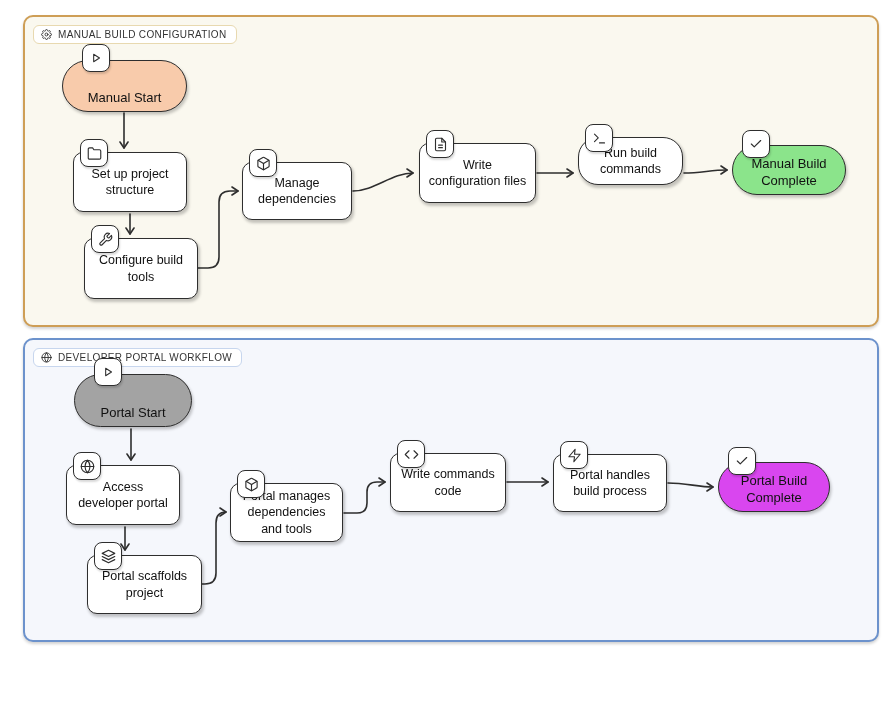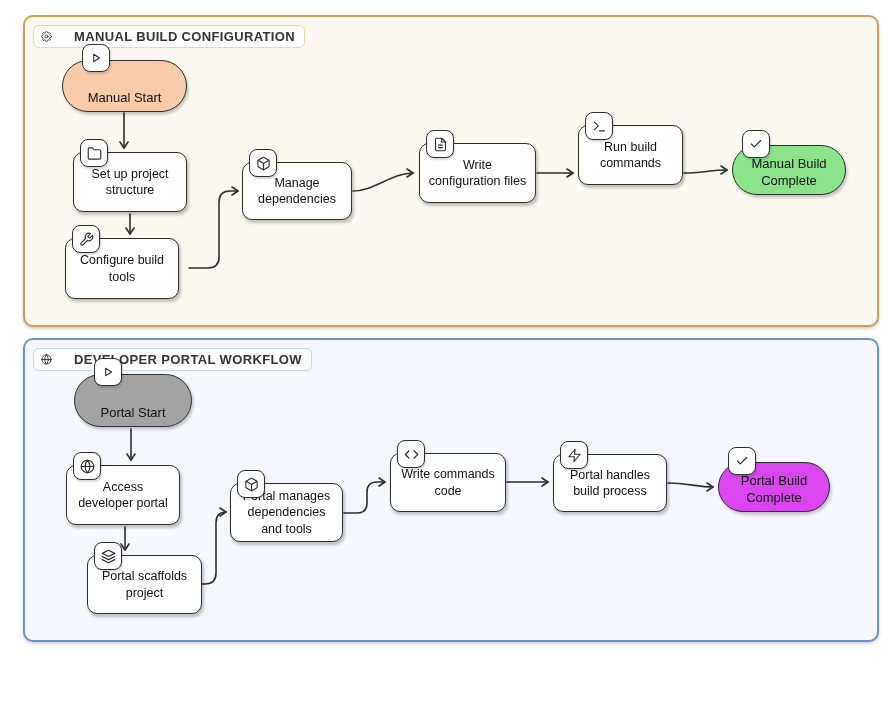--- a/index.html
+++ b/index.html
@@ -1,22 +1,22 @@
 <!DOCTYPE html>
 <html><head>
 <meta charset="utf-8">
 <style>
   html,body{margin:0;padding:0;background:#ffffff;}
   .canvas{position:relative;width:895px;height:715px;background:#ffffff;overflow:hidden;
           font-family:"Liberation Sans",sans-serif;color:#111;}
   .section{position:absolute;border:2px solid #999;border-radius:10px;
            box-shadow:0 2px 3px rgba(0,0,0,0.18);z-index:1;}
-  .chip{position:absolute;top:8px;left:8px;display:inline-flex;align-items:center;gap:22px;
+  .chip{position:absolute;top:8px;left:8px;display:inline-flex;align-items:center;gap:6px;
         background:#ffffff;border:1px solid #ddd;border-radius:6px;padding:3px 9px 3px 7px;
-        font-size:13px;font-weight:700;letter-spacing:0.35px;color:#333;white-space:nowrap;}
+        font-size:10px;font-weight:400;letter-spacing:0.35px;color:#333;white-space:nowrap;}
   .edges{position:absolute;left:0;top:0;z-index:2;pointer-events:none;}
   .node{position:absolute;display:flex;align-items:center;justify-content:center;
         text-align:center;background:#fff;border:1.7px solid #2e2e2e;
         font-size:12.5px;line-height:1.3;white-space:pre-line;z-index:3;
         box-shadow:1.5px 2.5px 3px rgba(0,0,0,0.22);padding:4px 6px;box-sizing:border-box;}
   .rect{border-radius:10px;}
   .pill{border-radius:27px;font-size:13px;align-items:flex-end;}
   .badge{position:absolute;width:26px;height:26px;background:#ffffff;border:1.7px solid #2e2e2e;
          border-radius:8px;display:flex;align-items:center;justify-content:center;
          top:-14px;left:6px;box-shadow:1px 1.5px 2px rgba(0,0,0,0.15);}
@@ -88,21 +88,21 @@
   <div class="node rect" style="left:73px;top:152px;width:114px;height:60px;">
     <span class="badge">
       <svg class="icon-svg" width="15" height="15" viewBox="0 0 24 24" fill="none" stroke="#2e2e2e" stroke-width="1.8" stroke-linecap="round" stroke-linejoin="round">
           <path d="M22 19a2 2 0 0 1-2 2H4a2 2 0 0 1-2-2V5a2 2 0 0 1 2-2h5l2 3h9a2 2 0 0 1 2 2z"></path>
         </svg>
     </span>
     <span>Set up project
 structure</span>
   </div>
 
-  <div class="node rect" style="left:65px;top:238px;width:114px;height:61px;">
+  <div class="node rect" style="left:84px;top:238px;width:114px;height:61px;">
     <span class="badge">
       <svg class="icon-svg" width="15" height="15" viewBox="0 0 24 24" fill="none" stroke="#2e2e2e" stroke-width="1.8" stroke-linecap="round" stroke-linejoin="round">
           <path d="M14.7 6.3a1 1 0 0 0 0 1.4l1.6 1.6a1 1 0 0 0 1.4 0l3.77-3.77a6 6 0 0 1-7.94 7.94l-6.91 6.91a2.12 2.12 0 0 1-3-3l6.91-6.91a6 6 0 0 1 7.94-7.94l-3.76 3.76z"></path>
         </svg>
     </span>
     <span>Configure build
 tools</span>
   </div>
 
   <div class="node rect" style="left:242px;top:162px;width:110px;height:58px;">
@@ -123,21 +123,21 @@
           <path d="M14 2H6a2 2 0 0 0-2 2v16a2 2 0 0 0 2 2h12a2 2 0 0 0 2-2V8z"></path>
           <polyline points="14 2 14 8 20 8"></polyline>
           <line x1="9" y1="13" x2="15" y2="13"></line>
           <line x1="9" y1="17" x2="15" y2="17"></line>
         </svg>
     </span>
     <span>Write
 configuration files</span>
   </div>
 
-  <div class="node rect" style="left:578px;top:125px;width:105px;height:60px;">
+  <div class="node rect" style="left:578px;top:137px;width:105px;height:48px;border-radius:20px;">
     <span class="badge">
       <svg class="icon-svg" width="15" height="15" viewBox="0 0 24 24" fill="none" stroke="#2e2e2e" stroke-width="1.8" stroke-linecap="round" stroke-linejoin="round">
           <polyline points="4 17 10 11 4 5"></polyline>
           <line x1="12" y1="19" x2="20" y2="19"></line>
         </svg>
     </span>
     <span>Run build
 commands</span>
   </div>
 

